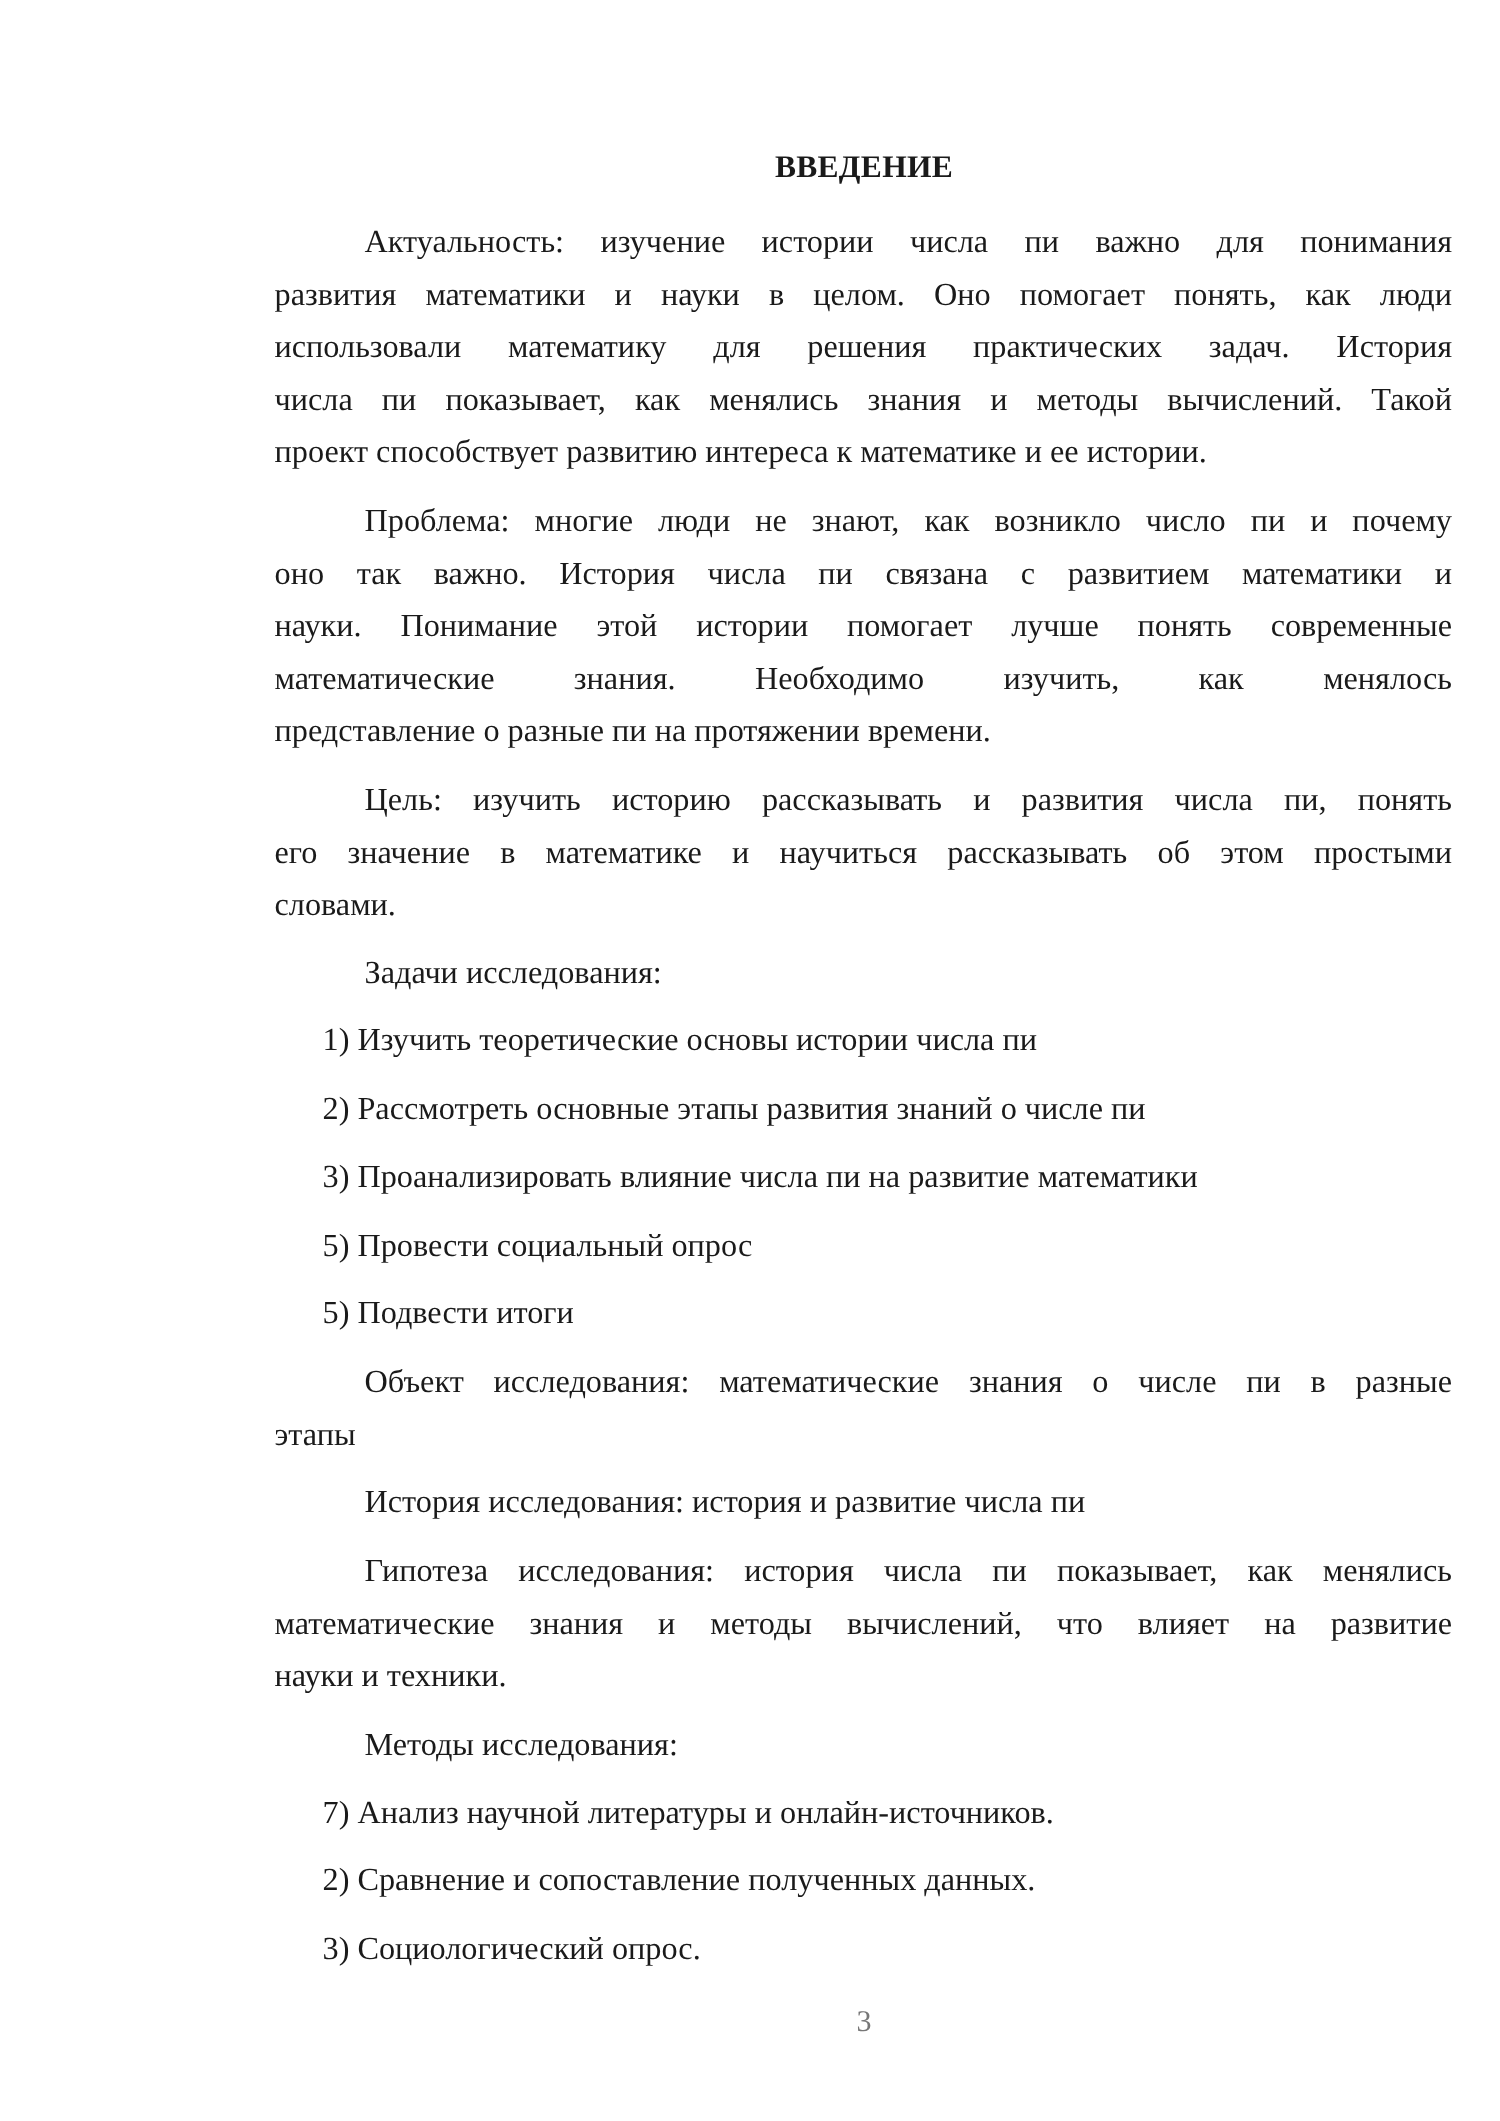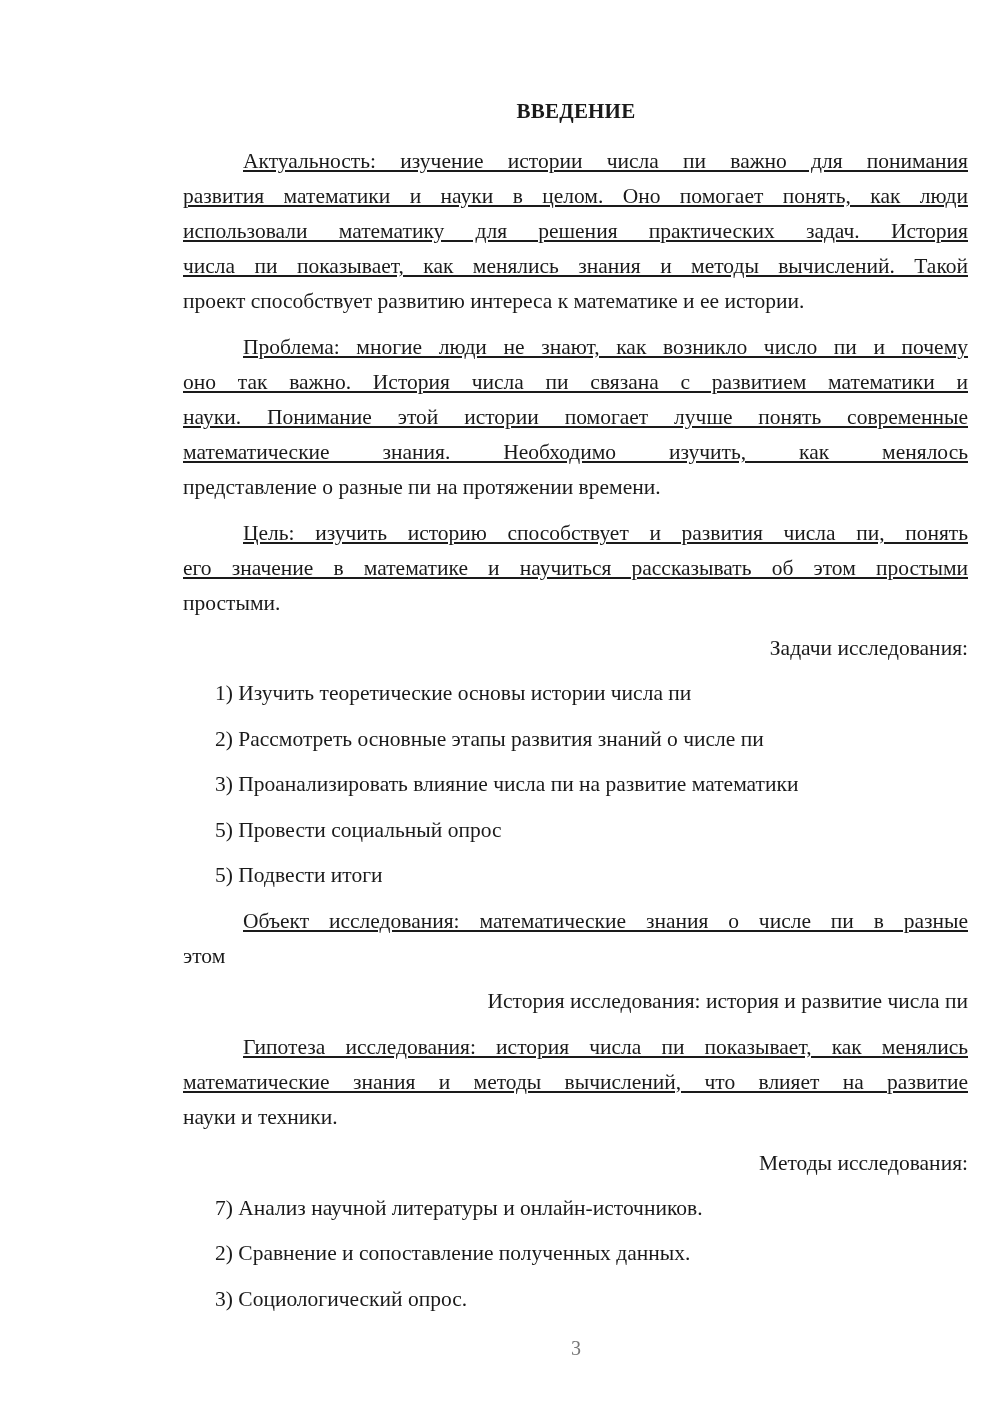--- a/index.html
+++ b/index.html
@@ -3,22 +3,22 @@
 <meta charset="utf-8">
 <style>
   html, body { margin: 0; padding: 0; background: #ffffff; }
   body { width: 1000px; height: 1414px; position: relative; overflow: hidden;
          font-family: "Liberation Serif", "DejaVu Serif", serif; color: #1a1a1a; }
   .page { position: absolute; left: 0; top: 0; width: 1000px; height: 1414px; margin-left: 40px; }
   .title { position: absolute; top: 96px; left: 0; width: 1072px; text-align: center;
            font-weight: bold; font-size: 21px; line-height: 30px; letter-spacing: 0.2px; }
   .line { position: absolute; left: 143px; width: 785px; font-size: 21.5px; line-height: 30px;
           white-space: nowrap; }
-  .line.j { text-align: justify; text-align-last: justify; white-space: normal; height: 30px; overflow: hidden; text-decoration: underline; }
-  .line.ind { left: 203px; width: 725px; text-align: right; }
+  .line.j { text-align: justify; text-align-last: justify; white-space: normal; height: 30px; overflow: hidden; }
+  .line.ind { left: 203px; width: 725px; }
   .line.li { left: 175px; width: 753px; }
   .pagenum { position: absolute; top: 1333px; left: 0; width: 1072px; text-align: center;
              font-size: 20px; color: #777777; line-height: 30px; }
 </style>
 </head>
 <body>
 
 <div class="page">
 
   <div class="title">ВВЕДЕНИЕ</div>
@@ -33,37 +33,37 @@
 
   <div>
     <div class="line j ind" style="top:332px">Проблема: многие люди не знают, как возникло число пи и почему</div>
     <div class="line j" style="top:367px">оно так важно. История числа пи связана с развитием математики и</div>
     <div class="line j" style="top:402px">науки. Понимание этой истории помогает лучше понять современные</div>
     <div class="line j" style="top:437px">математические знания. Необходимо изучить, как менялось</div>
     <div class="line" style="top:472px">представление о разные пи на протяжении времени.</div>
   </div>
 
   <div>
-    <div class="line j ind" style="top:518px">Цель: изучить историю способствует и развития числа пи, понять</div>
+    <div class="line j ind" style="top:518px">Цель: изучить историю рассказывать и развития числа пи, понять</div>
     <div class="line j" style="top:553px">его значение в математике и научиться рассказывать об этом простыми</div>
-    <div class="line" style="top:588px">простыми.</div>
+    <div class="line" style="top:588px">словами.</div>
   </div>
 
   <div>
     <div class="line ind" style="top:633px">Задачи исследования:</div>
     <div class="line li" style="top:678px">1) Изучить теоретические основы истории числа пи</div>
     <div class="line li" style="top:724px">2) Рассмотреть основные этапы развития знаний о числе пи</div>
     <div class="line li" style="top:769px">3) Проанализировать влияние числа пи на развитие математики</div>
     <div class="line li" style="top:815px">5) Провести социальный опрос</div>
     <div class="line li" style="top:860px">5) Подвести итоги</div>
   </div>
 
   <div>
     <div class="line j ind" style="top:906px">Объект исследования: математические знания о числе пи в разные</div>
-    <div class="line" style="top:941px">этом</div>
+    <div class="line" style="top:941px">этапы</div>
   </div>
 
   <div>
     <div class="line ind" style="top:986px">История исследования: история и развитие числа пи</div>
   </div>
 
   <div>
     <div class="line j ind" style="top:1032px">Гипотеза исследования: история числа пи показывает, как менялись</div>
     <div class="line j" style="top:1067px">математические знания и методы вычислений, что влияет на развитие</div>
     <div class="line" style="top:1102px">науки и техники.</div>

